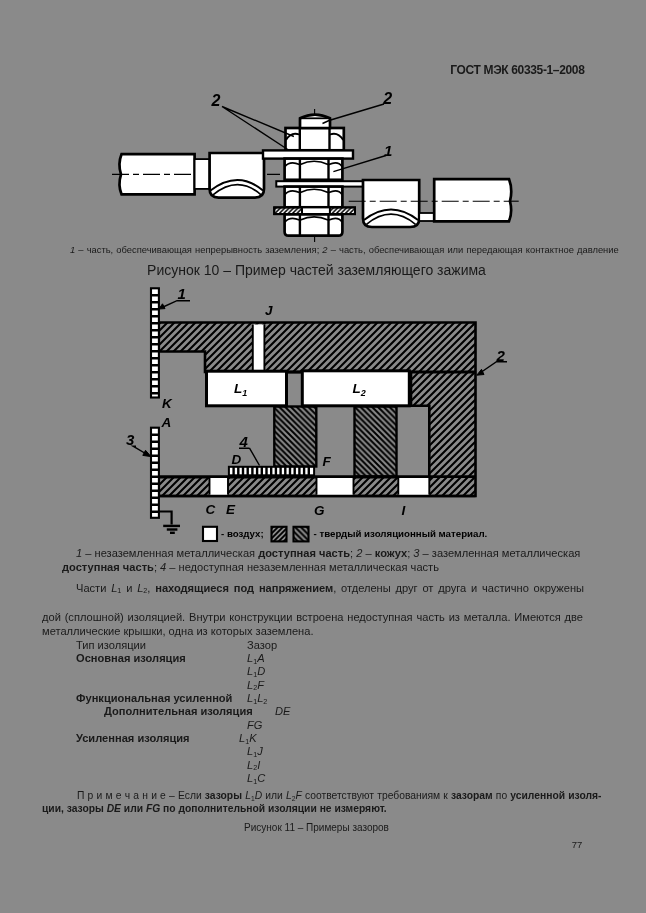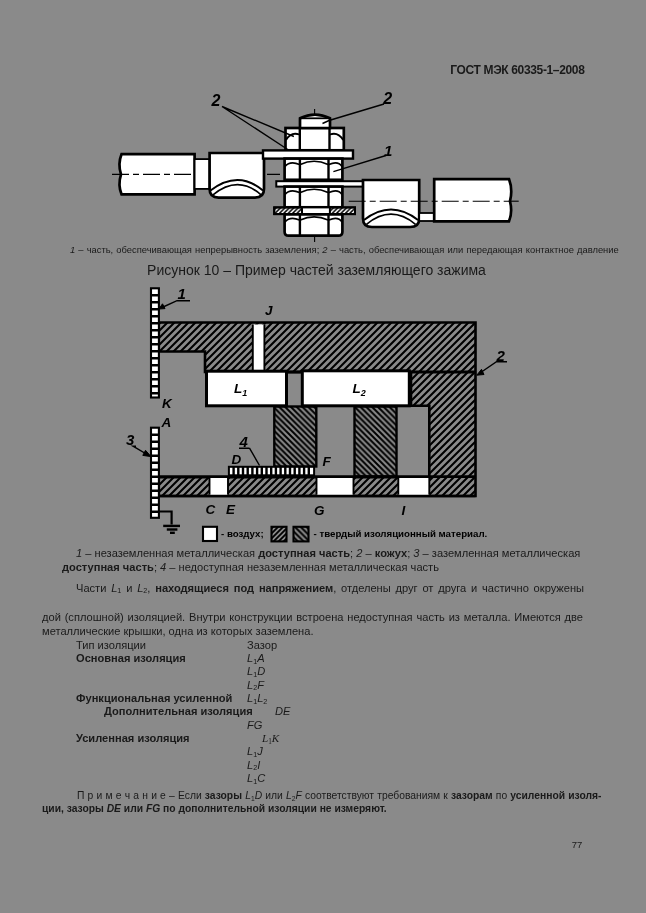--- a/index.html
+++ b/index.html
@@ -240,28 +240,29 @@
 <div class="t" style="left:247px;top:666.3px;font-size:11.1px;"><i>L</i><sub>1</sub><i>D</i></div>
 
 <div class="t" style="left:247px;top:679.6px;font-size:11.1px;"><i>L</i><sub>2</sub><i>F</i></div>
 
 <div class="t" style="left:76px;top:693px;font-size:11.1px;"><b>Функциональная усиленной</b><span style="position:absolute;left:171px;"><i>L</i><sub>1</sub><i>L</i><sub>2</sub></span></div>
 
 <div class="t" style="left:68px;top:706.3px;font-size:11.1px;margin-left:36px;"><b>Дополнительная изоляция</b><span style="position:absolute;left:171px;"><i>DE</i></span></div>
 
 <div class="t" style="left:247px;top:719.7px;font-size:11.1px;"><i>FG</i></div>
 
-<div class="t" style="left:76px;top:733px;font-size:11.1px;"><b>Усиленная изоляция</b><span style="position:absolute;left:186px;font-family:Liberation Serif, serif;"><i>L</i><sub>1</sub><i>K</i></span></div>
+<div class="t" style="left:76px;top:733px;font-size:11.1px;"><b>Усиленная изоляция</b><span style="position:absolute;left:163px;"><i>L</i><sub>1</sub><i>K</i></span></div>
 
 <div class="t" style="left:247px;top:746.4px;font-size:11.1px;"><i>L</i><sub>1</sub><i>J</i></div>
 
 <div class="t" style="left:247px;top:759.7px;font-size:11.1px;"><i>L</i><sub>2</sub><i>I</i></div>
 
 <div class="t" style="left:247px;top:773.1px;font-size:11.1px;"><i>L</i><sub>1</sub><i>C</i></div>
 
 <div class="t" style="left:77px;top:791px;font-size:10.3px;word-spacing:0.35px;">П р и м е ч а н и е  – Если <b>зазоры</b> <i>L</i><sub>1</sub><i>D</i> или <i>L</i><sub>2</sub><i>F</i> соответствуют требованиям к <b>зазорам</b> по <b>усиленной изоля-</b></div>
 
 <div class="t" style="left:42px;top:804px;font-size:10.3px;font-weight:bold;"><b>ции</b>, <b>зазоры</b> <i>DE</i> или <i>FG</i> по <b>дополнительной изоляции</b> не измеряют.</div>
 
+<div class="t" style="left:0;top:823.4px;width:633px;text-align:center;font-size:10px;">Рисунок 11 – Примеры зазоров</div>
 
 <div class="t" style="left:571.8px;top:840.3px;font-size:9.5px;">77</div>
 
 </div>
 
 </body></html>

